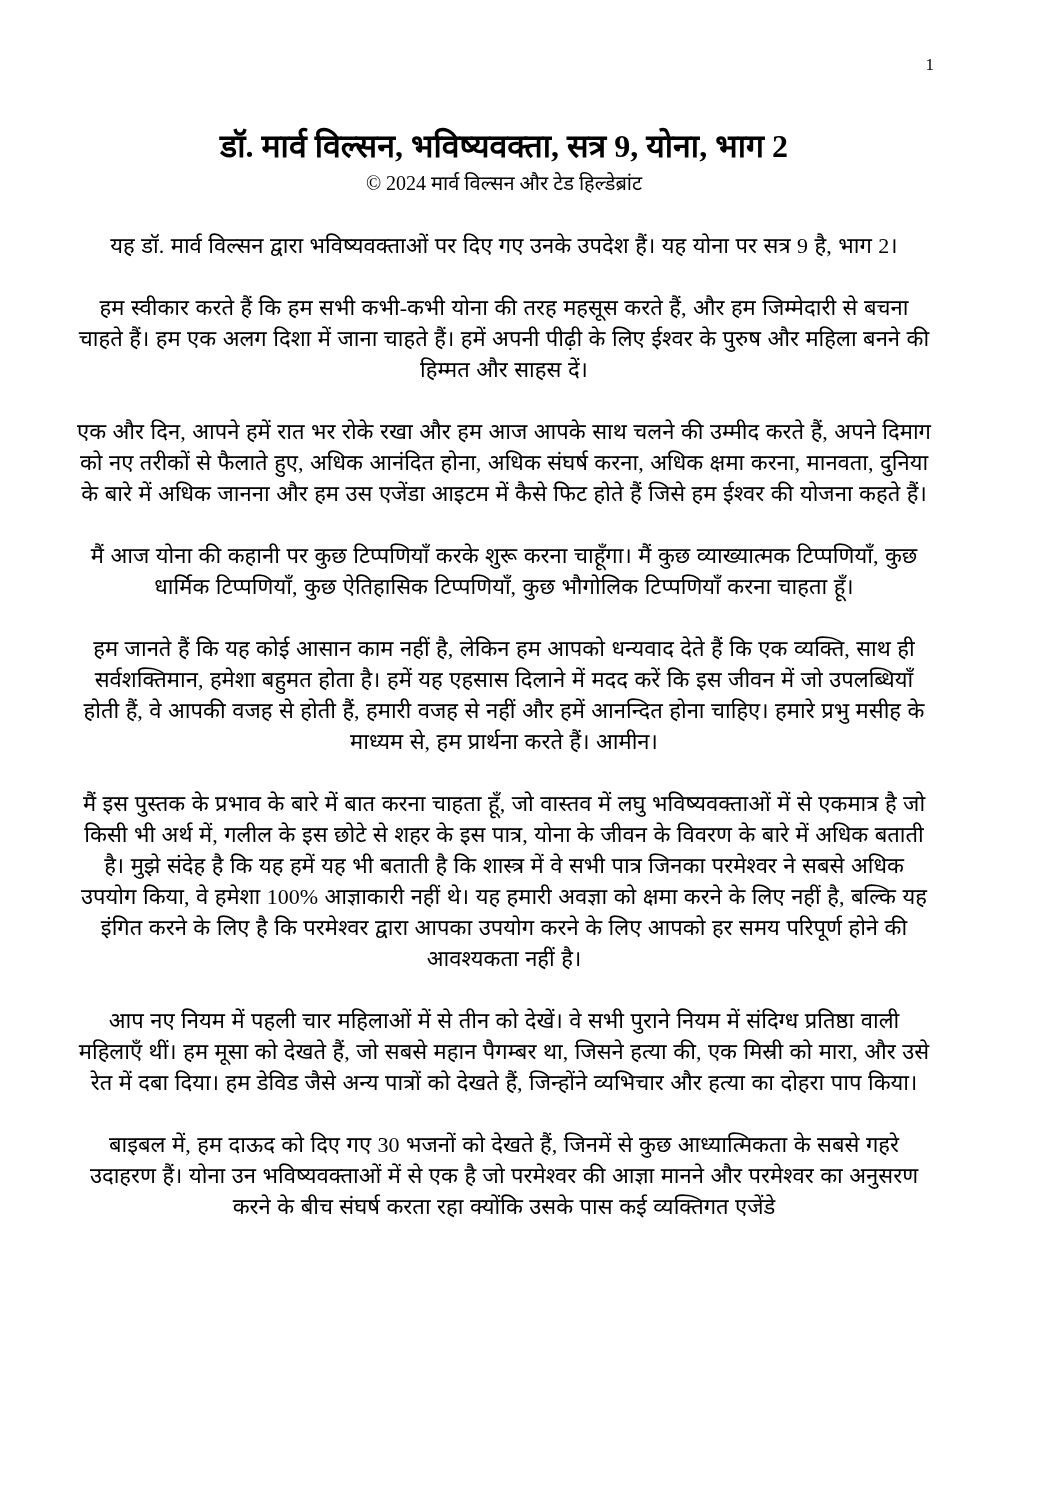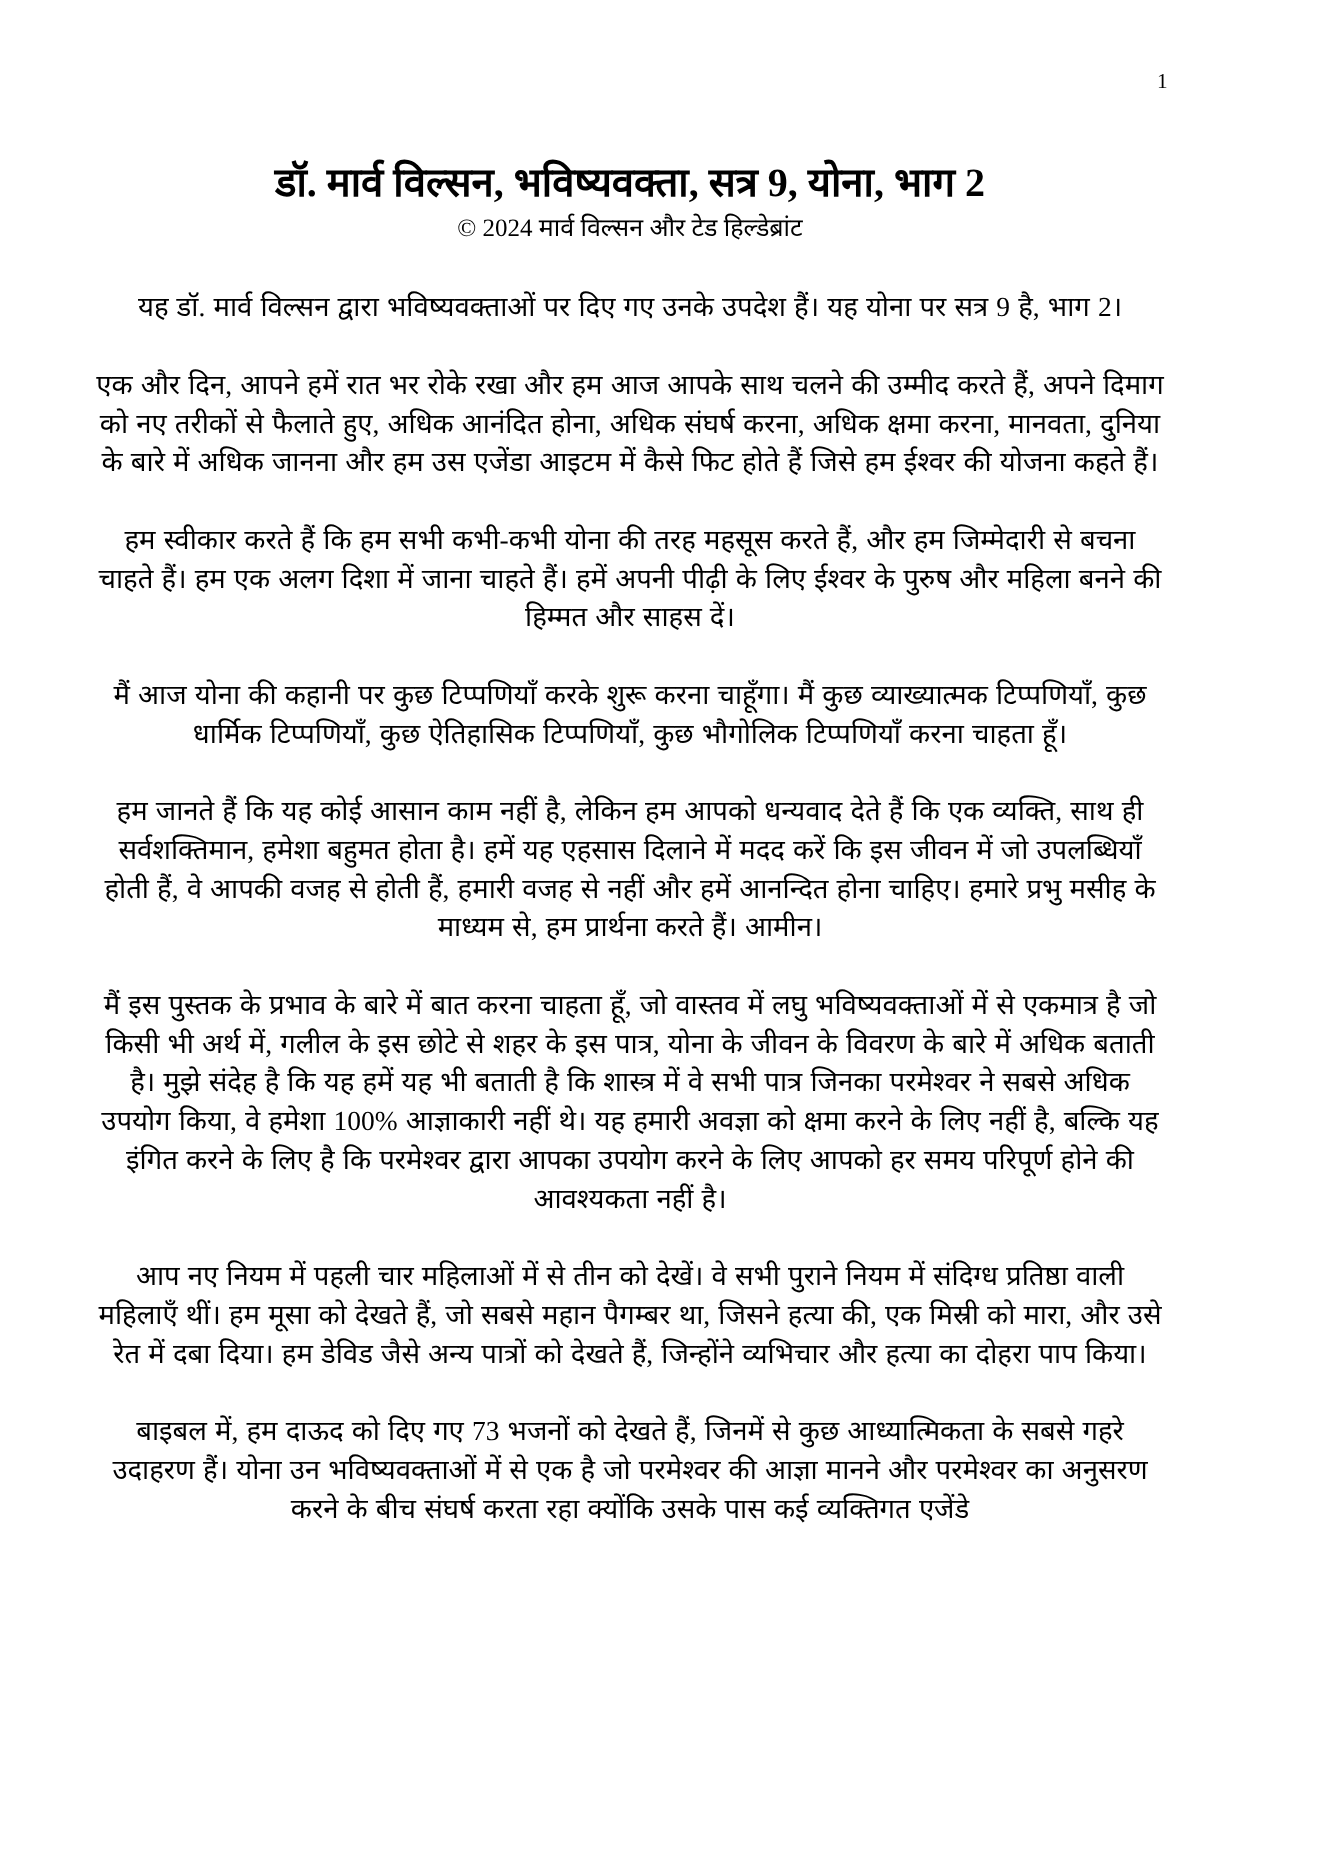--- a/index.html
+++ b/index.html
@@ -65,22 +65,22 @@
 <div class="page">
   <div class="page-number">1</div>
 
   <div class="content">
     <h1 class="doc-title">डॉ. मार्व विल्सन, भविष्यवक्ता, सत्र 9, योना, भाग 2</h1>
 
     <div class="copyright">© 2024 मार्व विल्सन और टेड हिल्डेब्रांट</div>
 
     <div class="body-text">
       <p>यह डॉ. मार्व विल्सन द्वारा भविष्यवक्ताओं पर दिए गए उनके उपदेश हैं। यह योना पर सत्र 9 है, भाग 2।</p>
+      <p>हम स्वीकार करते हैं कि हम सभी कभी-कभी योना की तरह महसूस करते हैं, और हम जिम्मेदारी से बचना चाहते हैं। हम एक अलग दिशा में जाना चाहते हैं। हमें अपनी पीढ़ी के लिए ईश्वर के पुरुष और महिला बनने की हिम्मत और साहस दें।</p>
       <p>एक और दिन, आपने हमें रात भर रोके रखा और हम आज आपके साथ चलने की उम्मीद करते हैं, अपने दिमाग को नए तरीकों से फैलाते हुए, अधिक आनंदित होना, अधिक संघर्ष करना, अधिक क्षमा करना, मानवता, दुनिया के बारे में अधिक जानना और हम उस एजेंडा आइटम में कैसे फिट होते हैं जिसे हम ईश्वर की योजना कहते हैं।</p>
-      <p>हम स्वीकार करते हैं कि हम सभी कभी-कभी योना की तरह महसूस करते हैं, और हम जिम्मेदारी से बचना चाहते हैं। हम एक अलग दिशा में जाना चाहते हैं। हमें अपनी पीढ़ी के लिए ईश्वर के पुरुष और महिला बनने की हिम्मत और साहस दें।</p>
       <p>मैं आज योना की कहानी पर कुछ टिप्पणियाँ करके शुरू करना चाहूँगा। मैं कुछ व्याख्यात्मक टिप्पणियाँ, कुछ धार्मिक टिप्पणियाँ, कुछ ऐतिहासिक टिप्पणियाँ, कुछ भौगोलिक टिप्पणियाँ करना चाहता हूँ।</p>
       <p>हम जानते हैं कि यह कोई आसान काम नहीं है, लेकिन हम आपको धन्यवाद देते हैं कि एक व्यक्ति, साथ ही सर्वशक्तिमान, हमेशा बहुमत होता है। हमें यह एहसास दिलाने में मदद करें कि इस जीवन में जो उपलब्धियाँ होती हैं, वे आपकी वजह से होती हैं, हमारी वजह से नहीं और हमें आनन्दित होना चाहिए। हमारे प्रभु मसीह के माध्यम से, हम प्रार्थना करते हैं। आमीन।</p>
       <p>मैं इस पुस्तक के प्रभाव के बारे में बात करना चाहता हूँ, जो वास्तव में लघु भविष्यवक्ताओं में से एकमात्र है जो किसी भी अर्थ में, गलील के इस छोटे से शहर के इस पात्र, योना के जीवन के विवरण के बारे में अधिक बताती है। मुझे संदेह है कि यह हमें यह भी बताती है कि शास्त्र में वे सभी पात्र जिनका परमेश्वर ने सबसे अधिक उपयोग किया, वे हमेशा 100% आज्ञाकारी नहीं थे। यह हमारी अवज्ञा को क्षमा करने के लिए नहीं है, बल्कि यह इंगित करने के लिए है कि परमेश्वर द्वारा आपका उपयोग करने के लिए आपको हर समय परिपूर्ण होने की आवश्यकता नहीं है।</p>
       <p>आप नए नियम में पहली चार महिलाओं में से तीन को देखें। वे सभी पुराने नियम में संदिग्ध प्रतिष्ठा वाली महिलाएँ थीं। हम मूसा को देखते हैं, जो सबसे महान पैगम्बर था, जिसने हत्या की, एक मिस्री को मारा, और उसे रेत में दबा दिया। हम डेविड जैसे अन्य पात्रों को देखते हैं, जिन्होंने व्यभिचार और हत्या का दोहरा पाप किया।</p>
-      <p>बाइबल में, हम दाऊद को दिए गए 73 भजनों को देखते हैं, जिनमें से कुछ आध्यात्मिकता के सबसे गहरे उदाहरण हैं। योना उन भविष्यवक्ताओं में से एक है जो परमेश्वर की आज्ञा मानने और परमेश्वर का अनुसरण करने के बीच संघर्ष करता रहा क्योंकि उसके पास कई व्यक्तिगत एजेंडे</p>
+      <p>बाइबल में, हम दाऊद को दिए गए 30 भजनों को देखते हैं, जिनमें से कुछ आध्यात्मिकता के सबसे गहरे उदाहरण हैं। योना उन भविष्यवक्ताओं में से एक है जो परमेश्वर की आज्ञा मानने और परमेश्वर का अनुसरण करने के बीच संघर्ष करता रहा क्योंकि उसके पास कई व्यक्तिगत एजेंडे</p>
     </div>
   </div>
 </div>
 
 </body></html>

